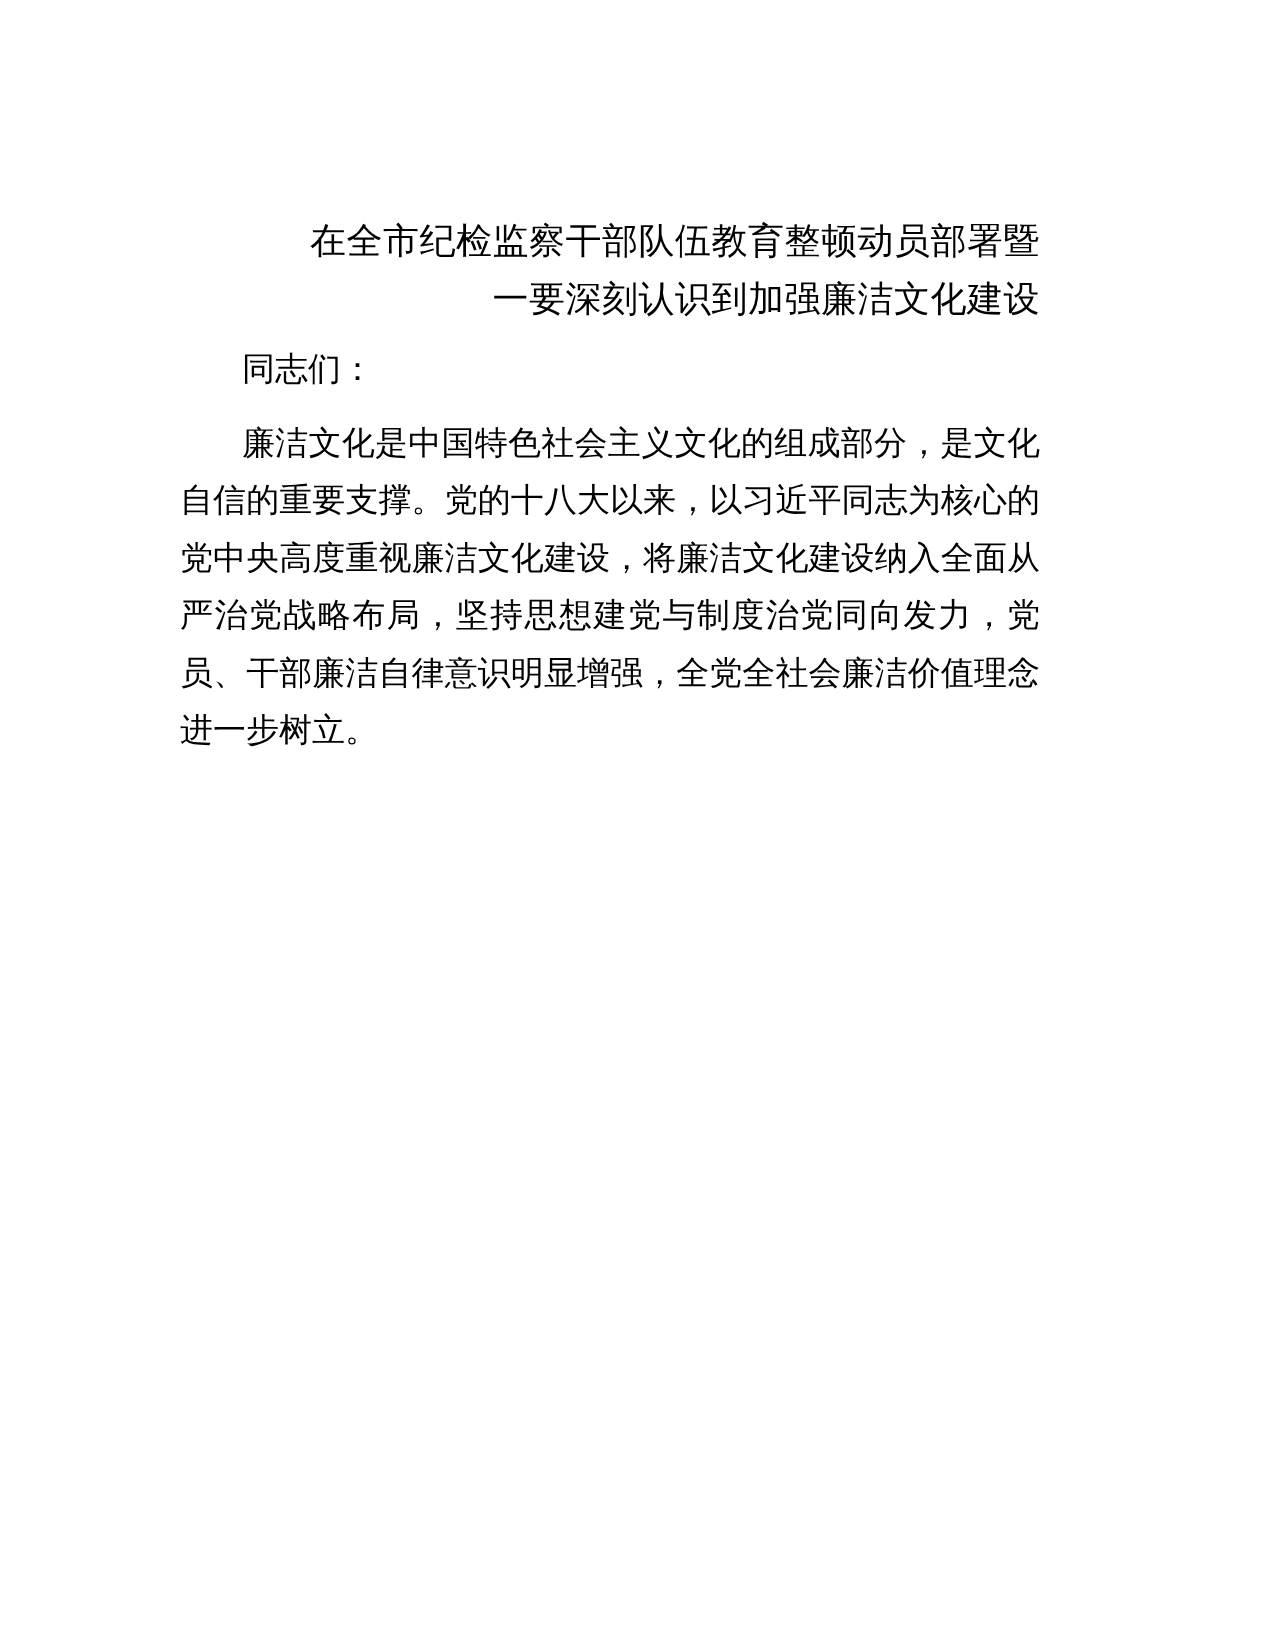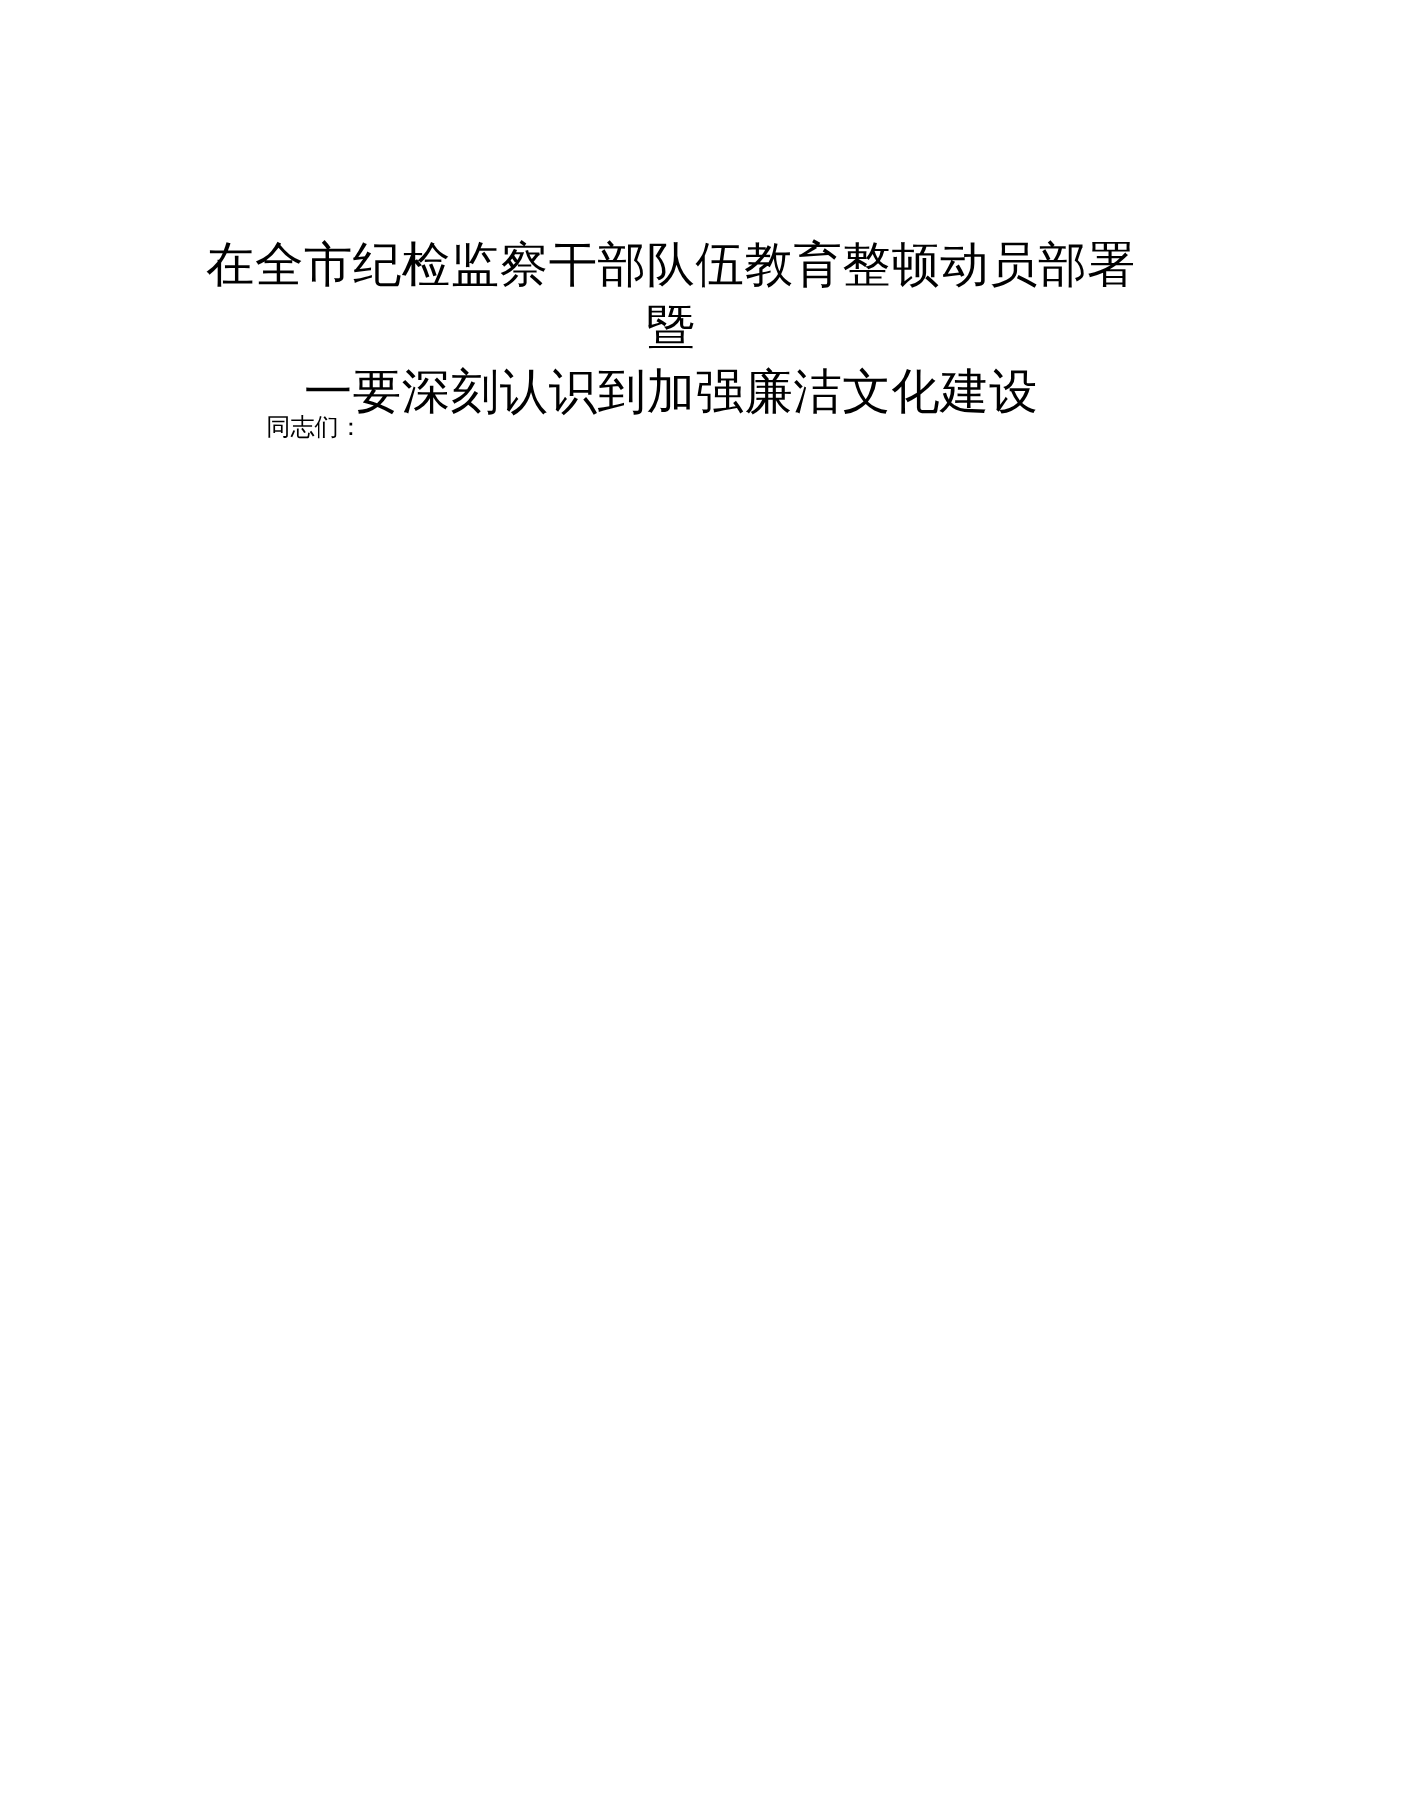--- a/index.html
+++ b/index.html
@@ -1,28 +1,29 @@
 <!DOCTYPE html>
 <html><head>
 <meta charset="utf-8">
 <style>
   html, body { margin: 0; padding: 0; background: #ffffff; }
   body { width: 1275px; height: 1650px; position: relative; overflow: hidden;
          font-family: "DejaVu Sans", "Liberation Sans", sans-serif; color: #000; }
   .page { position: absolute; left: 0; top: 0; width: 1275px; height: 1650px; background: #fff; }
-  .title { position: absolute; left: 180px; width: 860px; top: 212px; text-align: center;
-           font-size: 44px; line-height: 58px; letter-spacing: 0.5px; }
-  .body { position: absolute; left: 180px; width: 860px; top: 360px; font-size: 22px; line-height: 57.5px; }
+  .title { position: absolute; left: 180px; width: 860px; top: 212px; text-align: right;
+           font-size: 36px; line-height: 58px; letter-spacing: 0.5px; }
+  .body { position: absolute; left: 180px; width: 860px; top: 340px; font-size: 33px; line-height: 57.5px; }
   .p { margin: 0 0 8px 0; text-indent: 62px; text-align: justify; text-align-last: left; }
   .greeting { margin: 0 0 16px 0; text-indent: 62px; }
 </style>
 </head>
 <body>
 
 <div class="page">
   <div class="title">
     <div>在全市纪检监察干部队伍教育整顿动员部署暨</div>
     <div>一要深刻认识到加强廉洁文化建设</div>
   </div>
   <div class="body">
     <p class="greeting">同志们：</p>
+    <p class="p">廉洁文化是中国特色社会主义文化的组成部分，是文化自信的重要支撑。党的十八大以来，以习近平同志为核心的党中央高度重视廉洁文化建设，将廉洁文化建设纳入全面从严治党战略布局，坚持思想建党与制度治党同向发力，党员、干部廉洁自律意识明显增强，全党全社会廉洁价值理念进一步树立。</p>
   </div>
 </div>
 
 </body></html>

